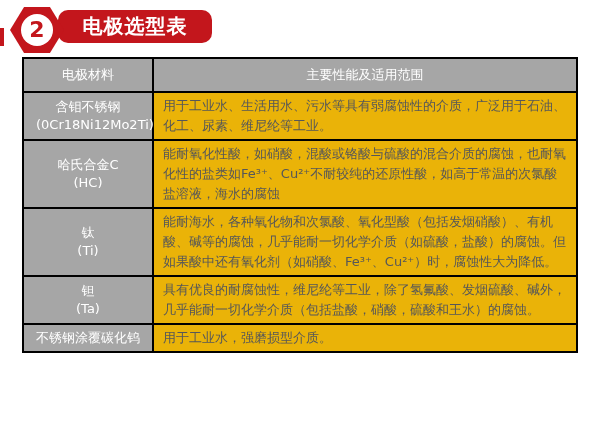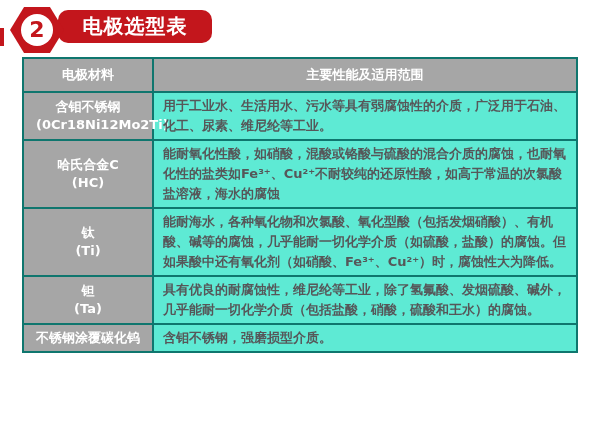--- a/index.html
+++ b/index.html
@@ -73,43 +73,43 @@
     font-family: Liberation Mono, monospace;
   }
   
   .sel-table {
     margin-left: 22px;
     width: 556px;
     border-collapse: collapse;
     table-layout: fixed;
   }
   .sel-table th, .sel-table td {
-    border: 2px solid #0f766e;
-    font-weight: bold;
+    border: 2px solid #000000;
+    font-weight: normal;
   }
   .sel-table th {
     background: #a6a6a6;
     color: #ffffff;
     font-size: 13px;
     height: 28px;
     text-align: center;
     padding: 2px 4px;
   }
   .col-mat { width: 120px; }
   .mat-cell {
     background: #a6a6a6;
     color: #ffffff;
     font-size: 13px;
     text-align: center;
     vertical-align: middle;
     padding: 3px 12px;
     line-height: 18px;
   }
   .desc-cell {
-    background: #5eead4;
+    background: #eab308;
     color: #565759;
     font-size: 13px;
     text-align: left;
     vertical-align: middle;
     padding: 3px 9px;
     line-height: 20px;
   }
 </style>
 </head>
 <body>
@@ -159,16 +159,16 @@
         <td class="mat-cell">
           <div>钽</div>
           <div>(Ta)</div>
         </td>
         <td class="desc-cell">具有优良的耐腐蚀性，维尼纶等工业，除了氢氟酸、发烟硫酸、碱外，几乎能耐一切化学介质（包括盐酸，硝酸，硫酸和王水）的腐蚀。</td>
       </tr>
       <tr>
         <td class="mat-cell">
           <div>不锈钢涂覆碳化钨</div>
         </td>
-        <td class="desc-cell">含钼不锈钢，强磨损型介质。</td>
+        <td class="desc-cell">用于工业水，强磨损型介质。</td>
       </tr>
     </tbody>
 </table>
 
 </body></html>

